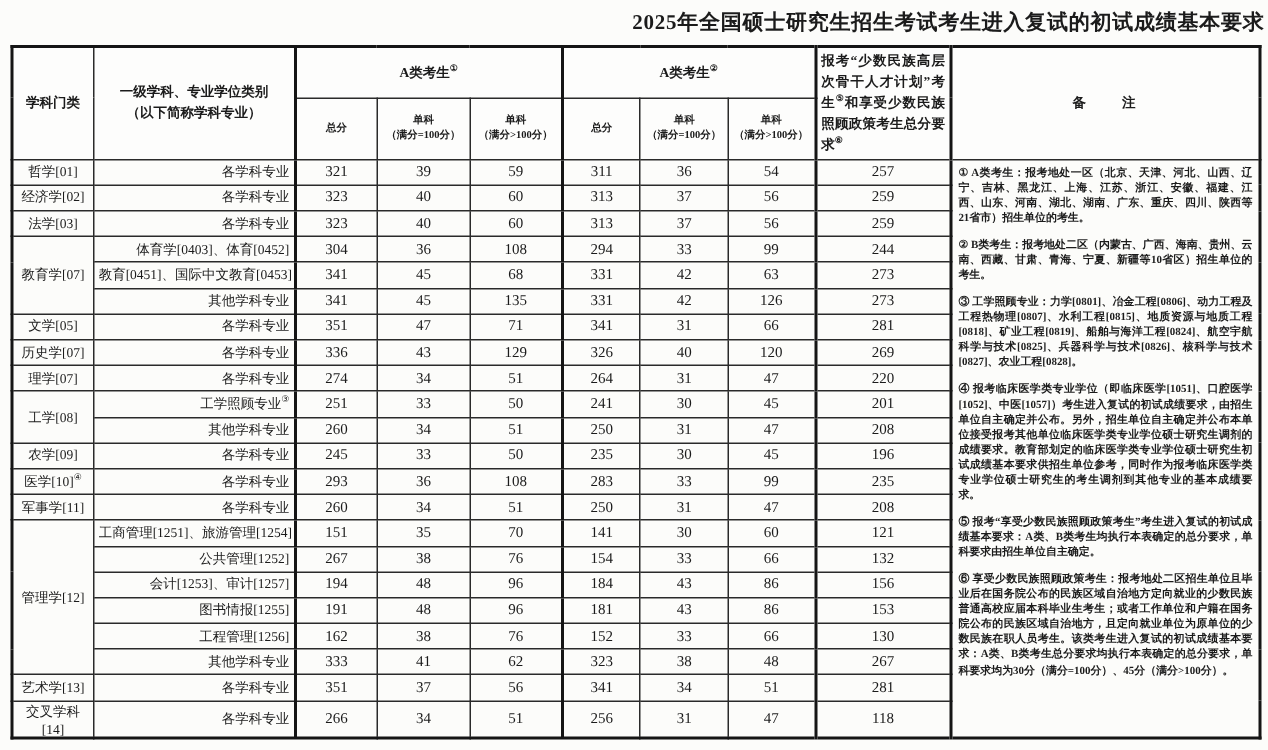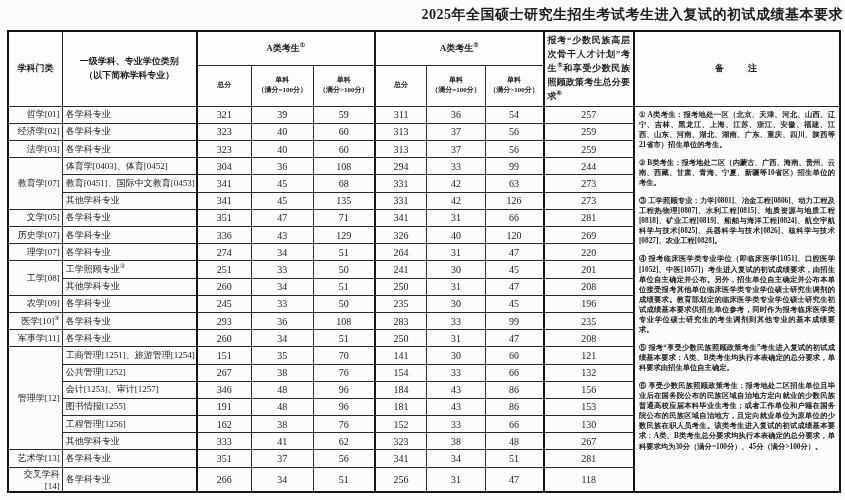--- a/index.html
+++ b/index.html
@@ -20,22 +20,22 @@
   th,td{border:1px solid #2a2a2a;overflow:hidden;}
   thead th{font-weight:bold;background:#fdfdfc;}
   .h1 th{height:26px;font-size:9px;}
   .h2 th{height:32px;font-size:7px;line-height:1.35;}
   .sub{white-space:pre-line;}
   .cath{font-size:9px;}
   .disch{font-size:8.5px;white-space:pre-line;line-height:1.5;}
   .minh{font-size:7.4px;text-align:justify;padding:2px 3px;line-height:1.55;font-weight:bold;}
   .remh{font-size:9.5px;letter-spacing:2px;margin-top:28px;}
   sup{font-size:6px;line-height:0;}
-  td.cat{font-size:9px;padding:0 2px;text-align:right;font-family:Liberation Serif, serif;}
-  td.spec{font-size:9px;padding:0 3px;text-align:left;white-space:nowrap;}
+  td.cat{font-size:9px;padding:0 2px;text-align:center;font-family:Liberation Serif, serif;}
+  td.spec{font-size:9px;padding:0 3px;text-align:right;white-space:nowrap;}
   td.num{font-size:10px;text-align:center;height:16.2px;padding:0;}
   td.remarks{vertical-align:top;padding:3px 4px 0 4px;}
   td.remarks p{
     font-size:7.3px;font-weight:bold;line-height:1.38;
     margin:0 0 8px 0;text-align:justify;
   }
   .sep{border-left:2px solid #151515;}
   tbody .grp td{border-top:1.6px solid #151515;}
   
   col.c-cat{width:54px;}  col.c-disc{width:134px;}
@@ -261,21 +261,21 @@
           <td class="num sep">267</td>
           <td class="num">38</td>
           <td class="num">76</td>
           <td class="num sep">154</td>
           <td class="num">33</td>
           <td class="num">66</td>
           <td class="num sep">132</td>
         </tr>
         <tr>
           <td class="spec"><span>会计[1253]、审计[1257]</span></td>
-          <td class="num sep">346</td>
+          <td class="num sep">194</td>
           <td class="num">48</td>
           <td class="num">96</td>
           <td class="num sep">184</td>
           <td class="num">43</td>
           <td class="num">86</td>
           <td class="num sep">156</td>
         </tr>
         <tr>
           <td class="spec"><span>图书情报[1255]</span></td>
           <td class="num sep">191</td>

